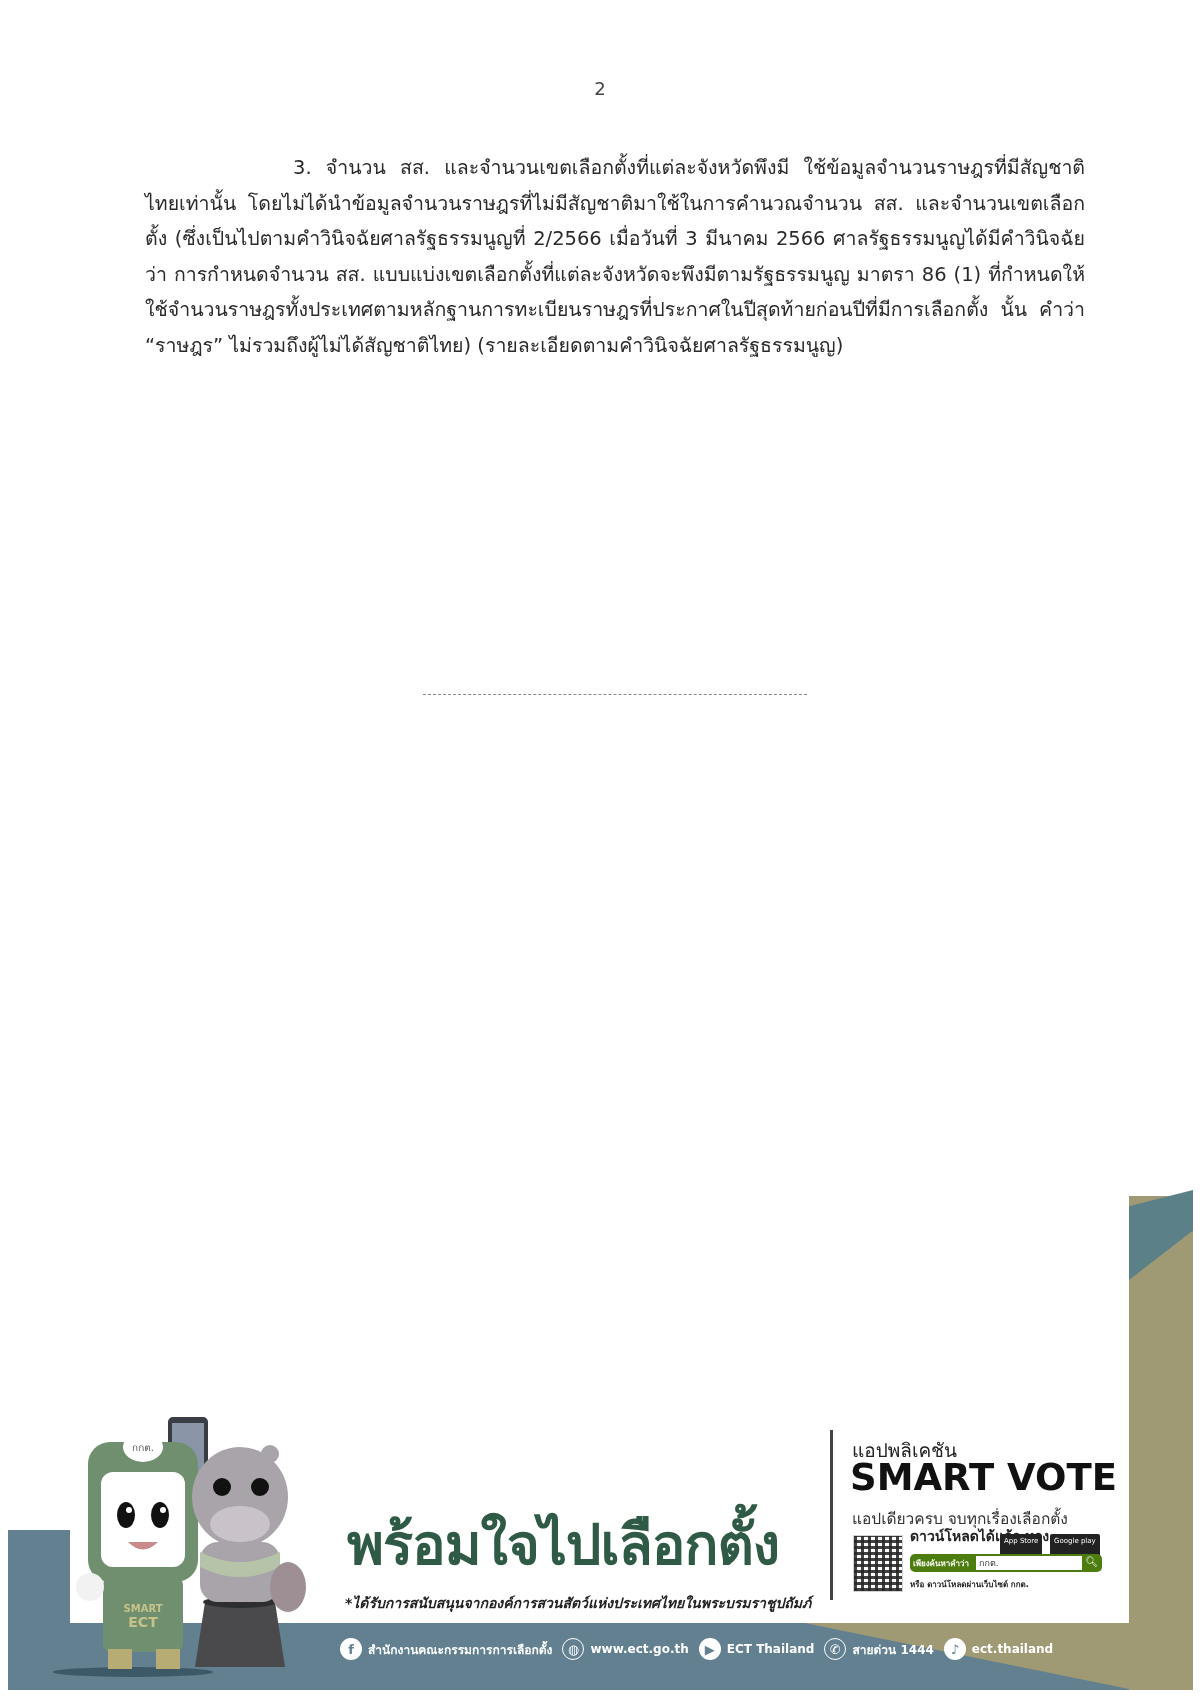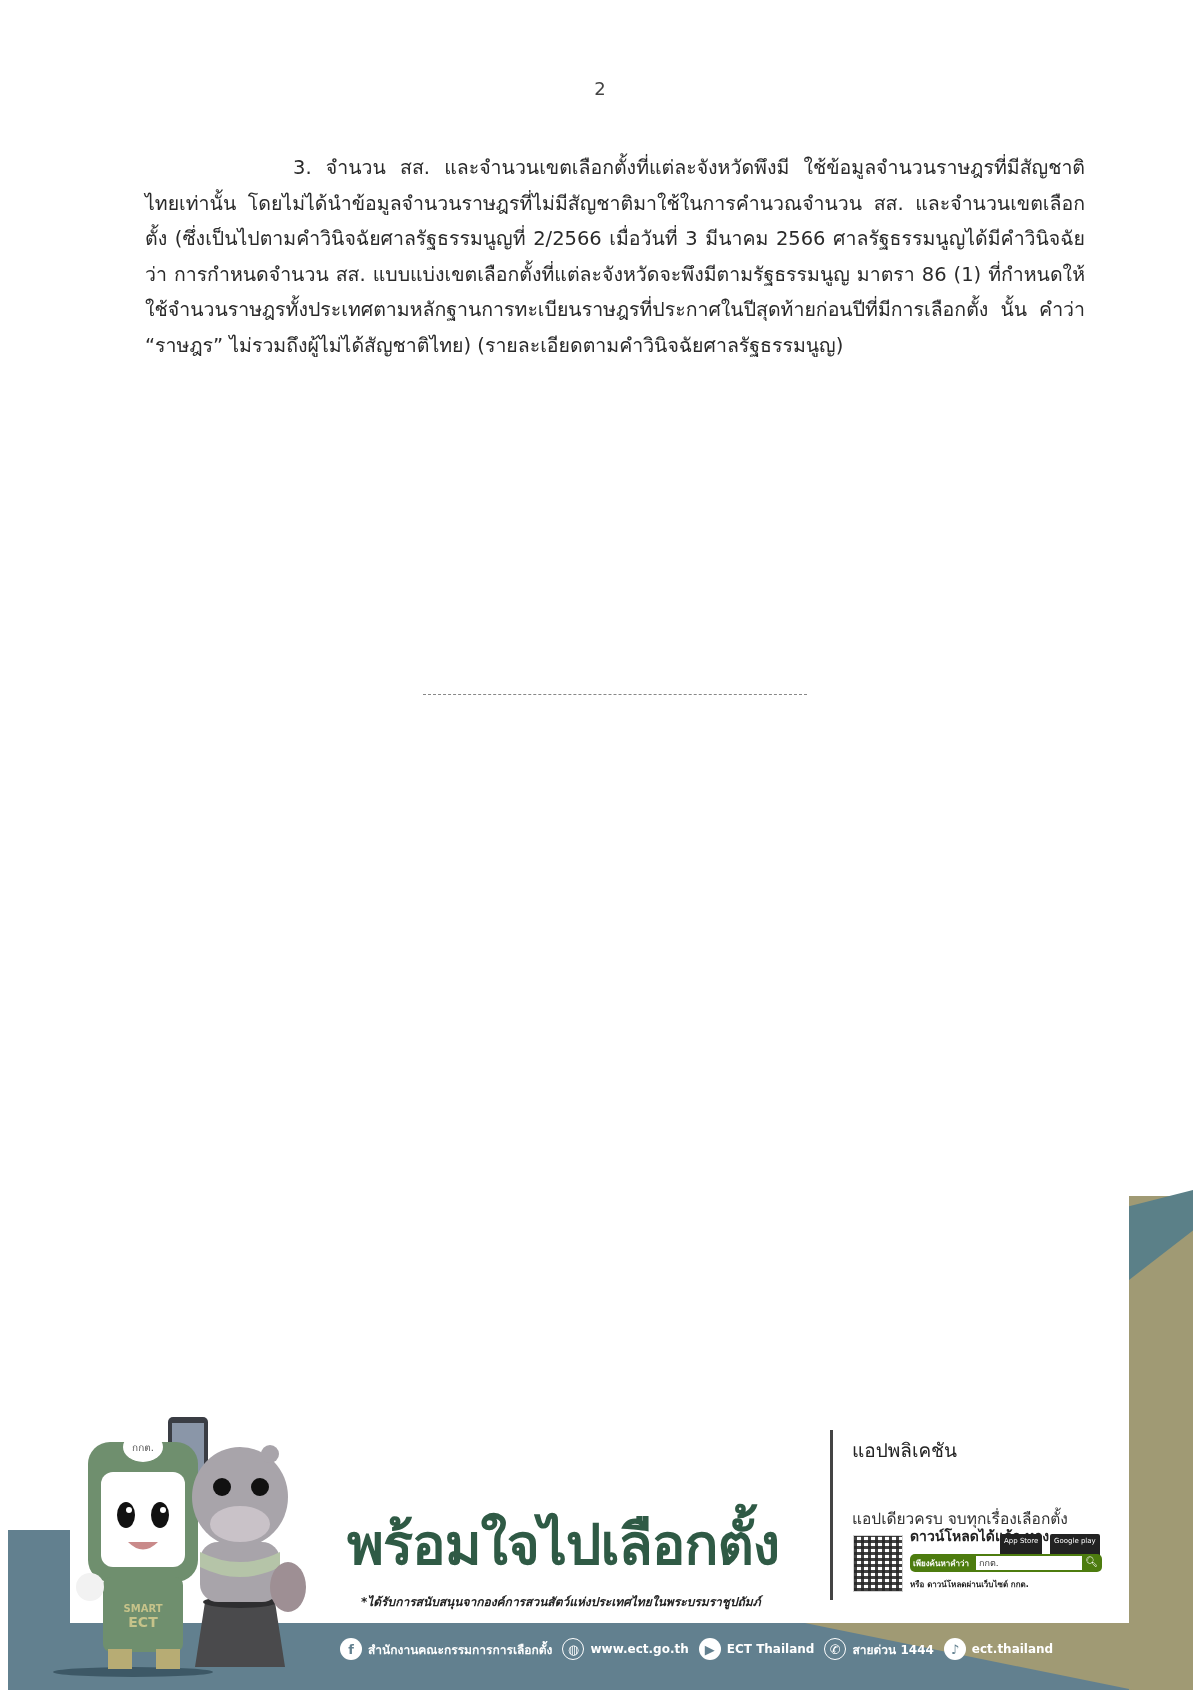--- a/index.html
+++ b/index.html
@@ -20,21 +20,21 @@
                 clip-path:polygon(0 18%, 100% 0, 100% 45%, 0 100%); }
   .olive-wedge { position:absolute; left:800px; top:442px; width:393px; height:68px; background:#a09a74;
                  clip-path:polygon(0 0, 100% 0, 100% 100%, 85% 100%); }
   .white-panel { position:absolute; left:70px; top:250px; width:1059px; height:193px; background:#ffffff; }
 
   .mascot { position:absolute; left:48px; top:237px; width:185px; height:260px; }
   .hippo { position:absolute; left:170px; top:262px; width:140px; height:230px; }
 
   .slogan1 { position:absolute; left:350px; top:258px; font-size:52px; color:#9b6f73; letter-spacing:-1px; white-space:nowrap; }
   .slogan2 { position:absolute; left:347px; top:320px; font-size:56px; font-weight:bold; color:#2f5a45; letter-spacing:-1px; white-space:nowrap; }
-  .support-note { position:absolute; left:345px; top:412px; font-size:12px; font-weight:bold; color:#222; white-space:nowrap; font-style:italic;margin-left:16px; }
+  .support-note { position:absolute; left:345px; top:412px; font-size:14px; font-weight:bold; color:#222; white-space:nowrap; font-style:italic; }
 
   .divider-v { position:absolute; left:830px; top:250px; width:3px; height:170px; background:#444; }
   .app-title { position:absolute; left:852px; top:255px; font-size:19px; color:#222; }
   .app-name { position:absolute; left:850px; top:276px; font-size:37px; font-weight:bold; color:#111; letter-spacing:0px; font-family:"DejaVu Sans", sans-serif; }
   .app-tagline { position:absolute; left:852px; top:326px; font-size:15.5px; color:#333; white-space:nowrap; }
   .qr { position:absolute; left:853px; top:355px; width:48px; height:55px; border:1px solid #ccc; background:#fff;
         background-image: repeating-linear-gradient(0deg, #222 0 3px, transparent 3px 6px), repeating-linear-gradient(90deg, #222 0 3px, transparent 3px 7px);
         background-blend-mode:multiply; opacity:.85; }
   .dl-label { position:absolute; left:910px; top:345px; font-size:14px; font-weight:bold; color:#222; white-space:nowrap; }
   .store-btn { position:absolute; top:354px; height:33px; background:#222; color:#fff; font-size:7px; line-height:15px; padding:0 4px; border-radius:2px; }
@@ -98,20 +98,21 @@
     <rect x="30" y="100" width="80" height="60" rx="18" fill="#a8a4aa"></rect>
     <path d="M30 110 Q70 130 110 110 L110 125 Q70 145 30 125 Z" fill="#b5c4a8"></path>
     <ellipse cx="118" cy="145" rx="18" ry="25" fill="#9e8f94"></ellipse>
   </svg>
 
   <div class="slogan2">พร้อมใจไปเลือกตั้ง</div>
   <div class="support-note">*ได้รับการสนับสนุนจากองค์การสวนสัตว์แห่งประเทศไทยในพระบรมราชูปถัมภ์</div>
 
   <div class="divider-v"></div>
   <div class="app-title">แอปพลิเคชัน</div>
+  <div class="app-name">SMART VOTE</div>
   <div class="app-tagline">แอปเดียวครบ จบทุกเรื่องเลือกตั้ง</div>
   <div class="qr"></div>
   <div class="dl-label">ดาวน์โหลดได้แล้ว ทาง</div>
   <div class="store-btn" style="left:1000px;">App Store</div>
   <div class="store-btn" style="left:1050px;">Google play</div>
   <div class="search-bar">
     <span class="search-label">เพียงค้นหาคำว่า</span>
     <span class="search-input">กกต.</span>
     <span class="search-icon">🔍︎</span>
   </div>

